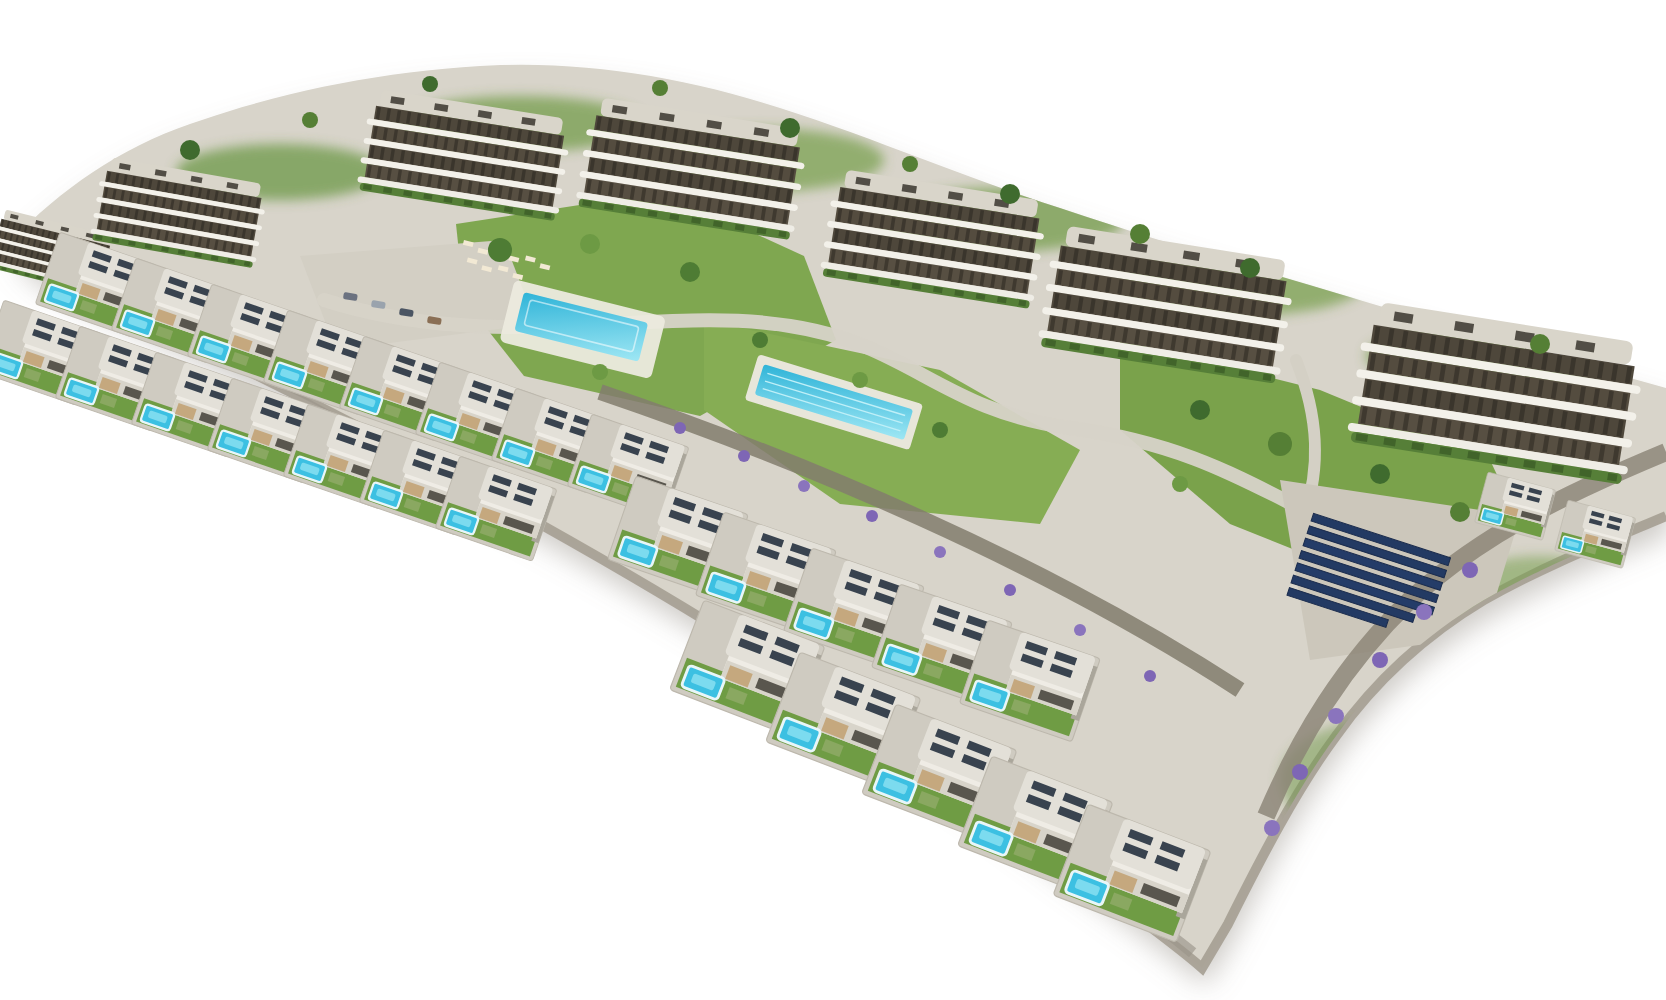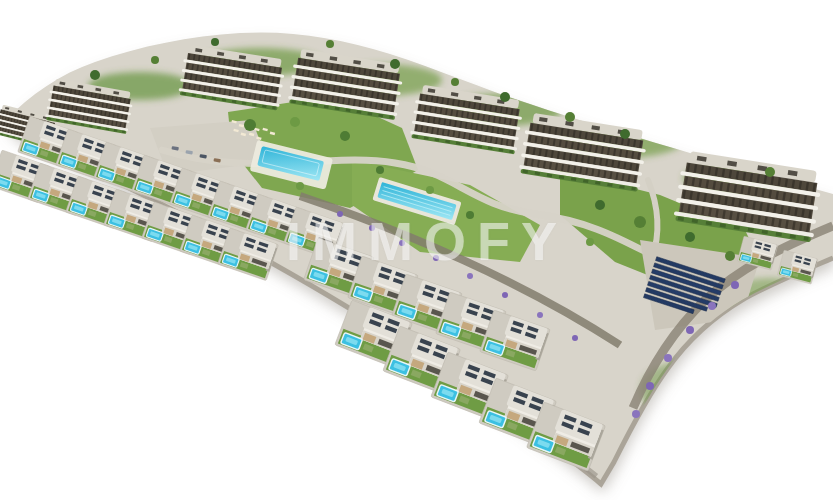--- a/index.html
+++ b/index.html
@@ -220,14 +220,13 @@
     <circle cx="575" cy="338" r="3" fill="#7e66b5"></circle>
     <circle cx="735" cy="285" r="4" fill="#7e66b5"></circle>
     <circle cx="712" cy="306" r="4" fill="#8a74bd"></circle>
     <circle cx="690" cy="330" r="4" fill="#7e66b5"></circle>
     <circle cx="668" cy="358" r="4" fill="#8a74bd"></circle>
     <circle cx="650" cy="386" r="4" fill="#7e66b5"></circle>
     <circle cx="636" cy="414" r="4" fill="#8a74bd"></circle>
   </g>
 </svg>
 
-<div class="watermark">IMMOFY</div>
 </div>
 
 </body></html>

